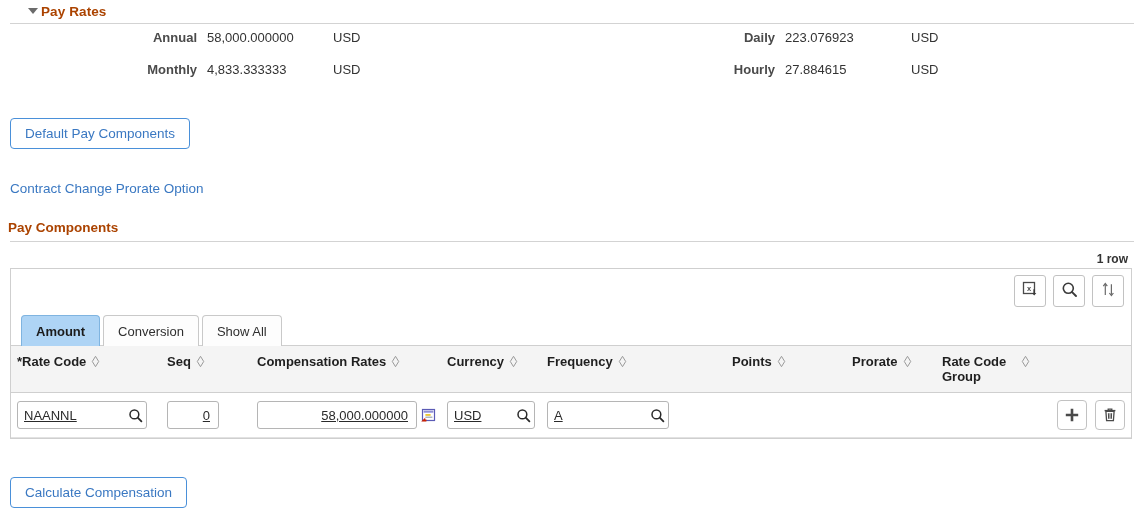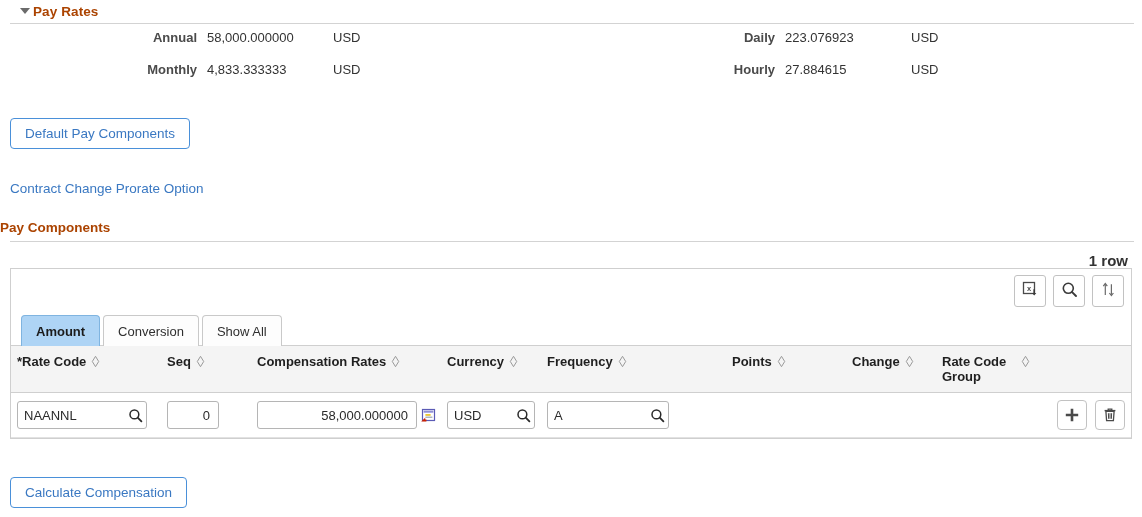--- a/index.html
+++ b/index.html
@@ -23,21 +23,21 @@
     position: absolute;
     left: 0;
     top: 0;
     width: 1142px;
     height: 24px;
     box-sizing: border-box;
   }
   .section-header .hdr-inner {
     display: flex;
     align-items: center;
-    padding-left: 20px;
+    padding-left: 28px;
     height: 22px;
   }
   .caret-down {
     width: 0;
     height: 0;
     border-left: 5px solid transparent;
     border-right: 5px solid transparent;
     border-top: 6px solid #6b6b6b;
     margin-right: 3px;
     flex: none;
@@ -143,41 +143,41 @@
 
   
   .group-header {
     position: absolute;
     left: 0;
     top: 220px;
     width: 1142px;
     height: 22px;
   }
   .group-header .grp-title {
-    padding-left: 0;
+    padding-left: 8px;
     color: #ab4300;
     font-weight: bold;
     font-size: 13.5px;
     white-space: nowrap;
   }
   .group-rule {
     position: absolute;
     left: 10px;
     right: 8px;
     bottom: 0;
     height: 1px;
     background: #d3d3d3;
   }
 
   
   .row-count {
     position: absolute;
     right: 14px;
     top: 252px;
-    font-size: 15px;
+    font-size: 12px;
     font-weight: bold;
     color: #333333;
     white-space: nowrap;
   }
 
   
   .grid {
     position: absolute;
     left: 10px;
     top: 268px;
@@ -301,20 +301,21 @@
     border: none;
     outline: none;
     background: transparent;
     font-family: "Liberation Sans", sans-serif;
     font-size: 13px;
     color: #2a2a2a;
     height: 26px;
     padding: 0 4px 0 6px;
     box-sizing: border-box;
     width: 100%;
+    text-decoration: underline;
   }
   .field input.num { text-align: right; padding-right: 8px; }
   .field .adorn {
     flex: none;
     display: flex;
     align-items: center;
     justify-content: center;
     width: 22px;
     height: 26px;
     cursor: pointer;
@@ -513,21 +514,21 @@
             <span>Points</span>
             <span class="sort-ico">
               <svg width="9" height="13" viewBox="0 0 9 13">
                   <path d="M4.5 1.3 L7.7 6.5 L4.5 11.7 L1.3 6.5 Z" fill="none" stroke="#9a9a9a" stroke-width="1"></path>
                 </svg>
             </span>
           </span>
         </th>
         <th>
           <span class="th-inner">
-            <span>Change</span>
+            <span>Prorate</span>
             <span class="sort-ico">
               <svg width="9" height="13" viewBox="0 0 9 13">
                   <path d="M4.5 1.3 L7.7 6.5 L4.5 11.7 L1.3 6.5 Z" fill="none" stroke="#9a9a9a" stroke-width="1"></path>
                 </svg>
             </span>
           </span>
         </th>
         <th>
           <span class="th-inner">
             <span>Rate Code Group</span>

